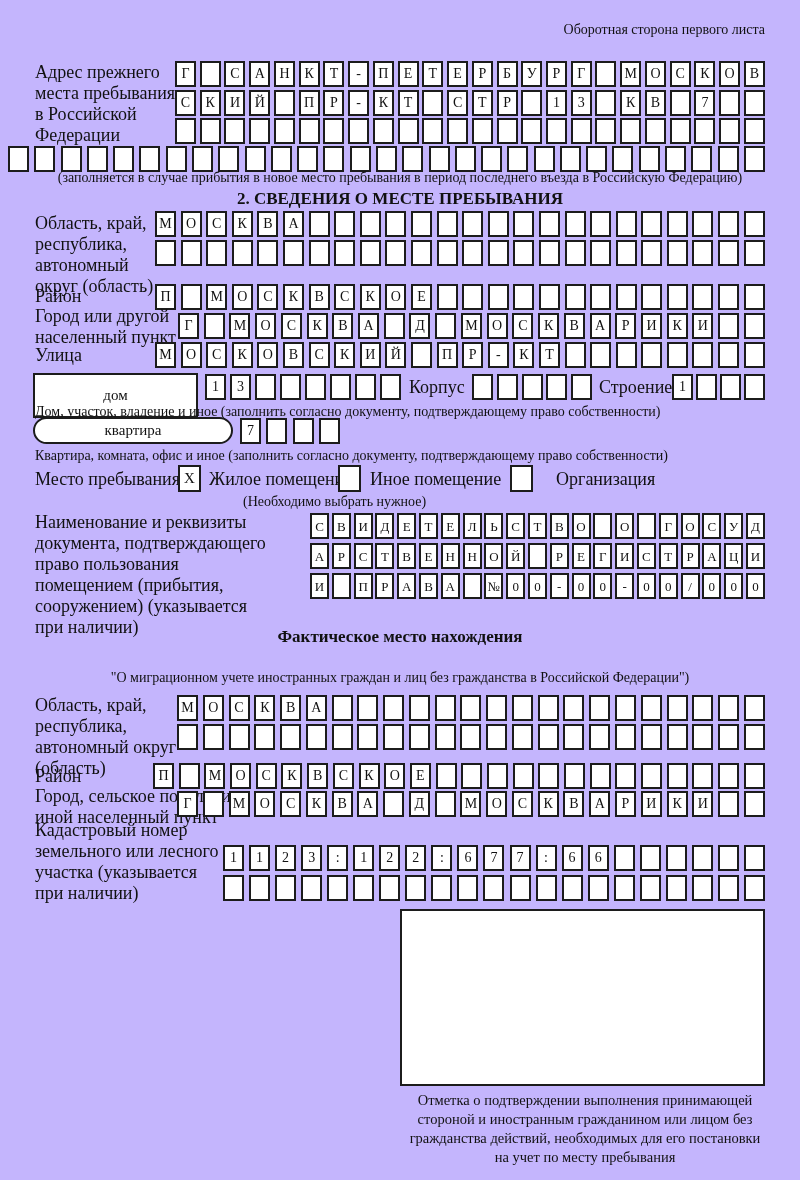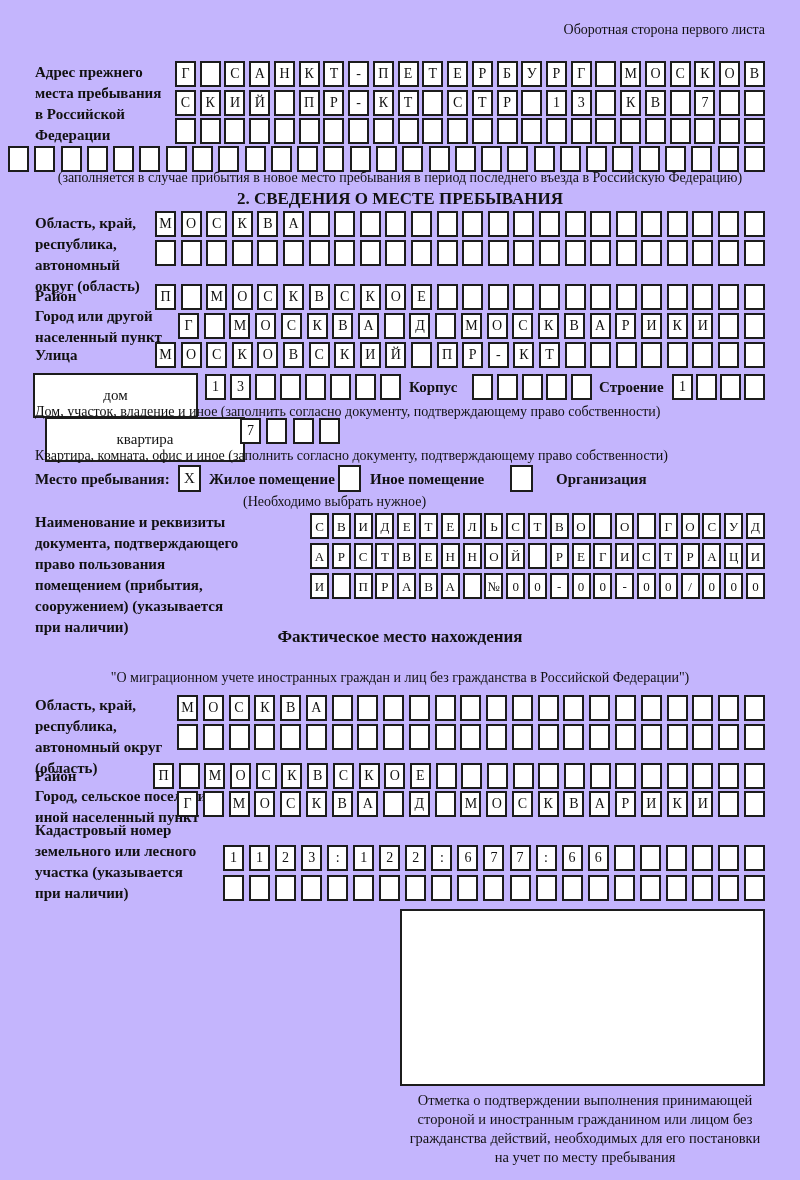--- a/index.html
+++ b/index.html
@@ -2,21 +2,21 @@
 <html><head>
 <meta charset="utf-8">
 <style>
   html,body{margin:0;padding:0;background:#888;}
   .page{
     position:relative;width:800px;height:1180px;background:#c4b5fd;
     font-family:"Liberation Serif","DejaVu Serif",serif;color:#111;
     margin:0 auto;overflow:hidden;
   }
   .abs{position:absolute;}
-  .lbl{font-size:15px;line-height:21px;font-weight:bold;}
+  .lbl{font-size:18px;line-height:21px;}
   .lbl div{white-space:nowrap;}
   .note{font-size:14px;white-space:nowrap;}
   .title{font-weight:bold;font-size:17px;text-align:center;white-space:nowrap;}
   .boxrow{position:absolute;display:flex;justify-content:space-between;}
   .cell{
     width:21px;height:26px;border:2px solid #1c1c1c;box-sizing:border-box;
     display:flex;align-items:center;justify-content:center;
     font-size:14px;line-height:1;background:#fff;flex:0 0 auto;
   }
   .small .cell{width:19px;height:26px;font-size:13px;}
@@ -326,21 +326,21 @@
     </div>
   <div class="abs lbl" style="left:599px;top:377px;">Строение</div>
   <div class="boxrow" style="left:672px;top:374px;width:93px;">
       <span class="cell">1</span>
       <span class="cell"></span>
       <span class="cell"></span>
       <span class="cell"></span>
     </div>
   <div class="abs note" style="left:35px;top:404px;">Дом, участок, владение и иное (заполнить согласно документу, подтверждающему право собственности)</div>
 
-  <div class="widebox" style="left:45px;top:417px;width:200px;height:45px;">
+  <div class="widebox" style="left:33px;top:417px;width:200px;height:27px;border-radius:14px;">
     <span>квартира</span>
   </div>
   <div class="boxrow" style="left:240px;top:418px;width:100px;">
       <span class="cell">7</span>
       <span class="cell"></span>
       <span class="cell"></span>
       <span class="cell"></span>
     </div>
   <div class="abs note" style="left:35px;top:448px;">Квартира, комната, офис и иное (заполнить согласно документу, подтверждающему право собственности)</div>
 

